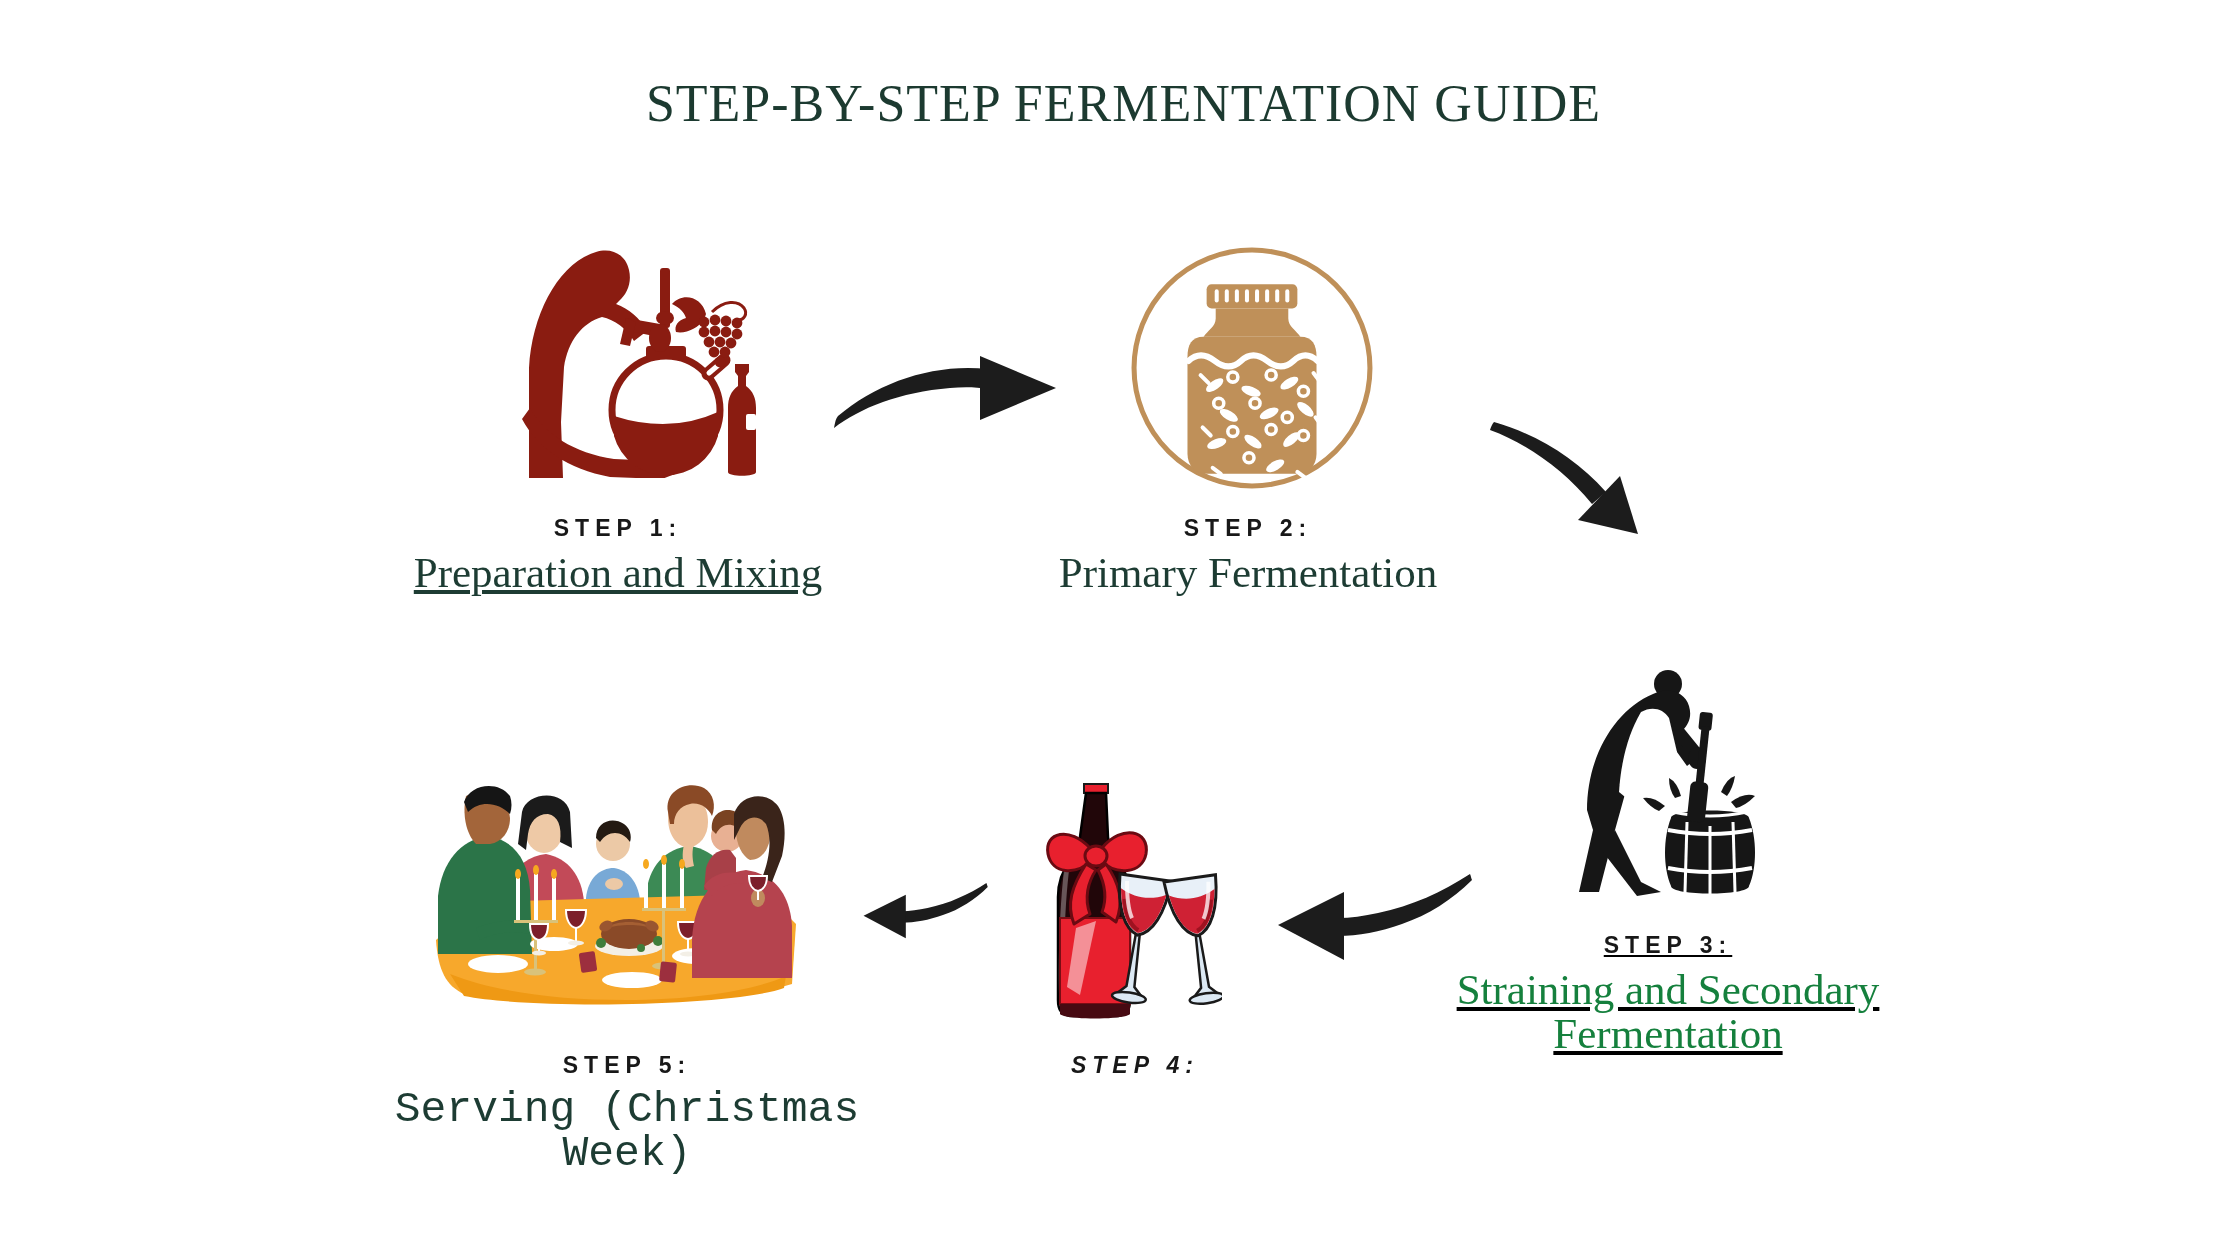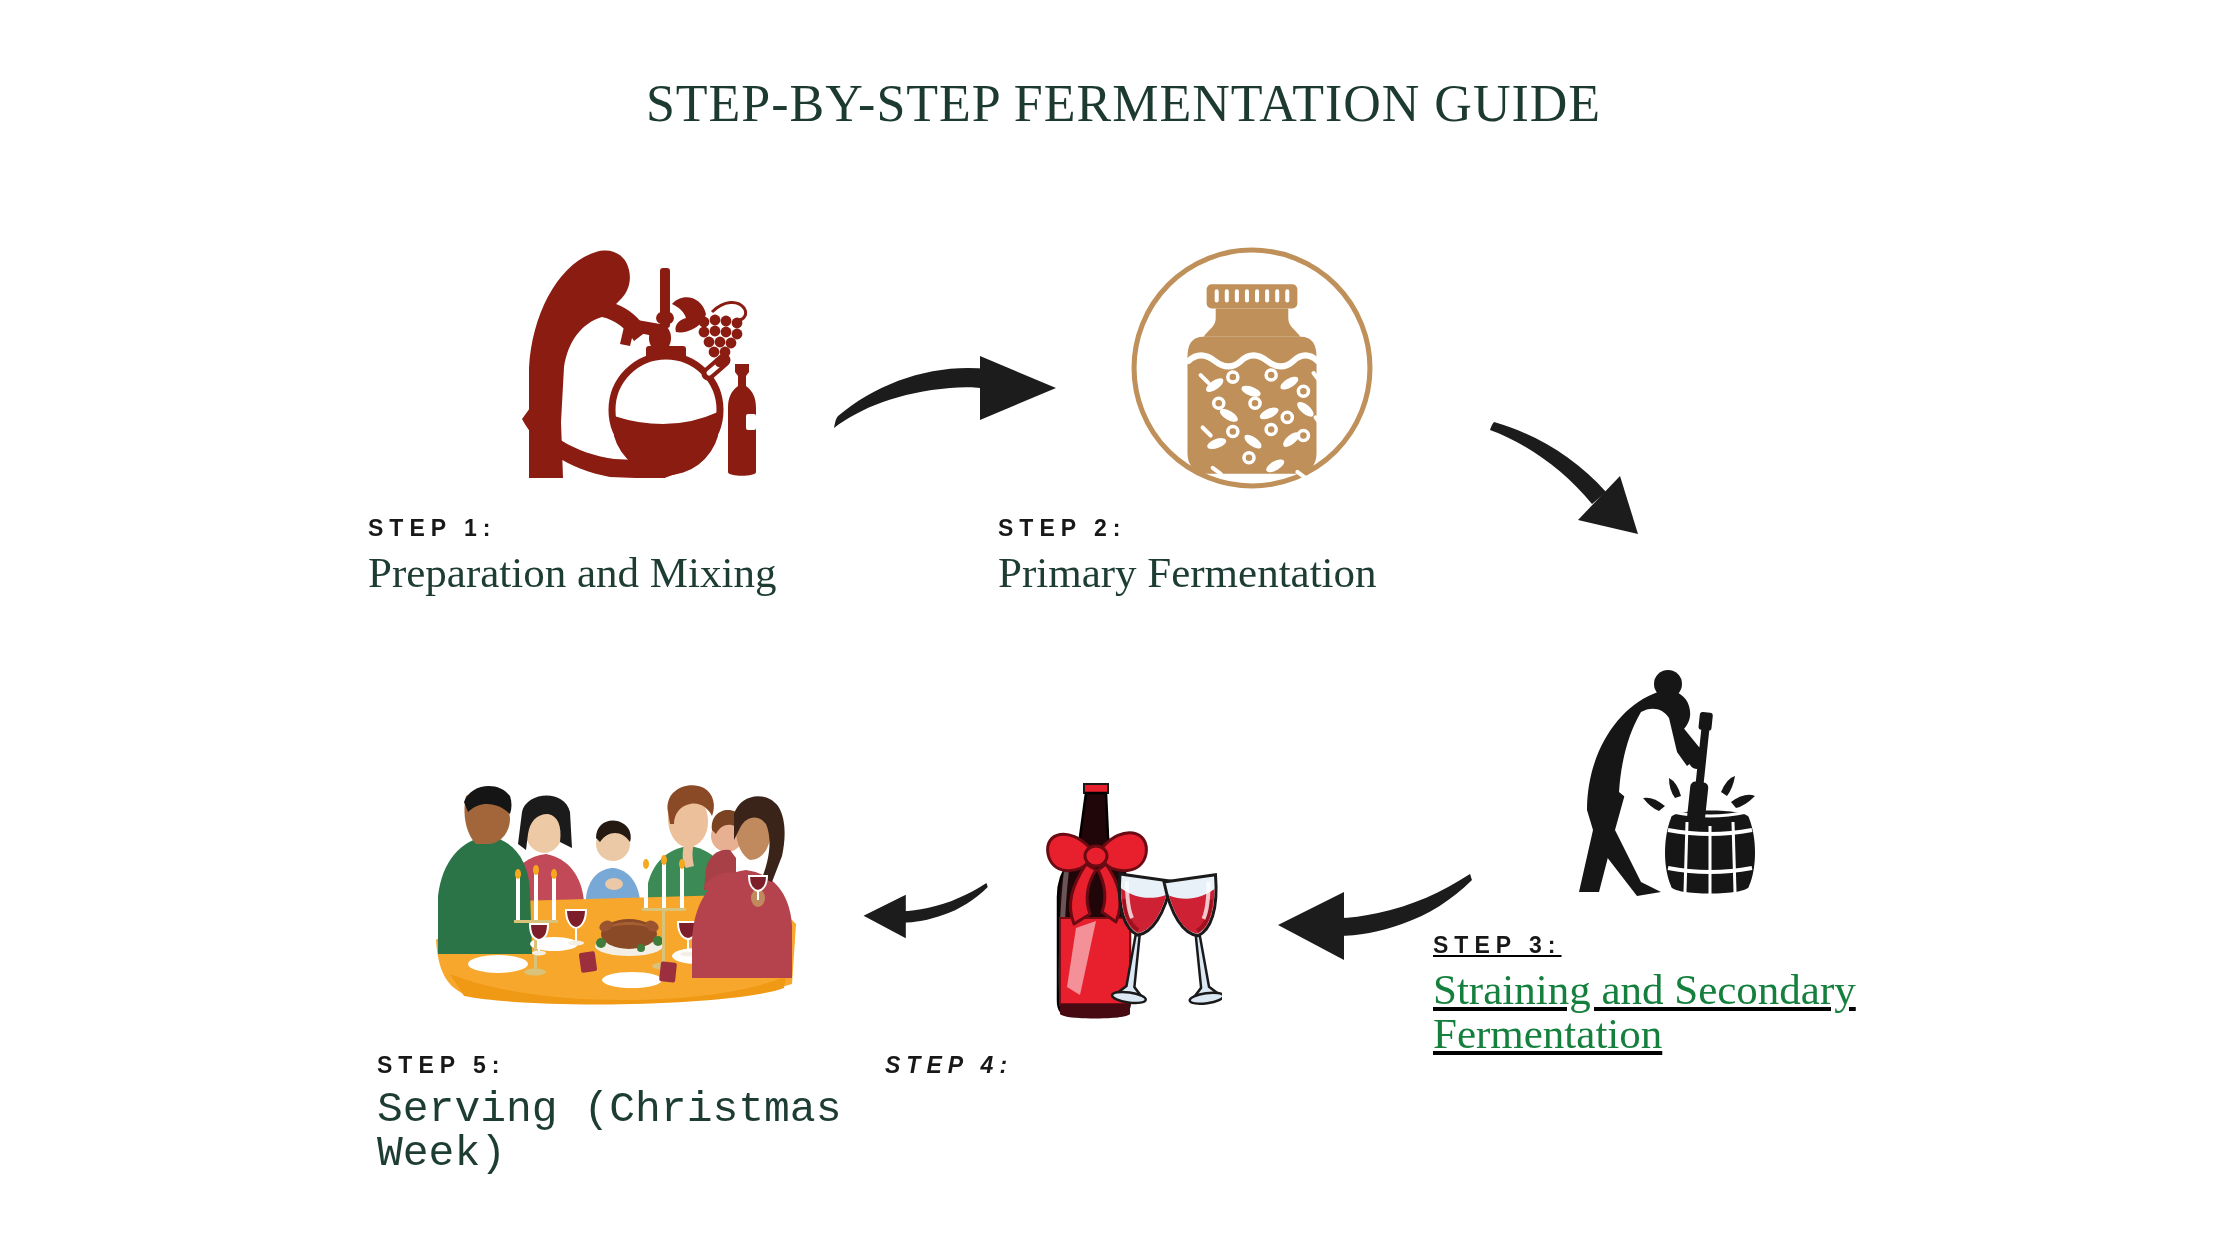--- a/index.html
+++ b/index.html
@@ -2,21 +2,21 @@
 <html><head>
 <meta charset="utf-8">
 <style>
   html,body { margin:0; padding:0; background:#fff; }
   .canvas { position:relative; width:2240px; height:1260px; background:#fff; overflow:hidden;
             font-family:"Liberation Serif", serif; }
   .title { position:absolute; left:0; right:10px; top:74px; text-align:center;
            font-size:52px; letter-spacing:1px; color:#1c3a30; font-weight:500;padding-left:17px; }
   .icon-box { position:absolute; }
   .icon-box svg { display:block; width:100%; height:100%; }
-  .step-text { position:absolute; }
+  .step-text { position:absolute; text-align:center; }
   .step-label { font-family:"Liberation Sans", sans-serif; font-weight:bold; font-size:23px;
                 letter-spacing:6px; color:#181818; margin-bottom:9px; }
   .step-name { font-size:43px; line-height:1.03; }
   .arrow { position:absolute; }
   .arrow svg { display:block; width:100%; height:100%; }
 
   #icon-step1 { left:508px;  top:238px; width:250px; height:240px; }
   #icon-step2 { left:1128px; top:244px; width:248px; height:248px; }
   #icon-step3 { left:1545px; top:660px; width:215px; height:240px; }
   #icon-step4 { left:1032px; top:778px; width:190px; height:252px; }
@@ -308,21 +308,21 @@
   </div>
   <div class="arrow" id="arrow-4">
     <svg viewBox="0 0 200 100" fill="#1c1c1c">
       <path d="M196,8 C168,26 138,40 104,47 C90,50 76,52 64,52 L64,70 C84,70 106,66 128,58 C154,49 178,34 198,14 C197,12 197,10 196,8 Z"></path>
       <path d="M70,26 L70,94 L4,59 Z"></path>
     </svg>
   </div>
 
   <div class="step-text" id="text-step1">
     <div class="step-label">STEP 1:</div>
-    <div class="step-name" style="color: rgb(29, 60, 51);">Preparation and Mixing</div>
+    <div class="step-name" style="color: rgb(29, 60, 51); text-decoration: underline;">Preparation and Mixing</div>
   </div>
   <div class="step-text" id="text-step2">
     <div class="step-label">STEP 2:</div>
     <div class="step-name" style="color: rgb(29, 60, 51);">Primary Fermentation</div>
   </div>
   <div class="step-text" id="text-step3">
     <div class="step-label">STEP 3:</div>
     <div class="step-name" style="color: #15803d;">Straining and Secondary Fermentation</div>
   </div>
   <div class="step-text" id="text-step4">

